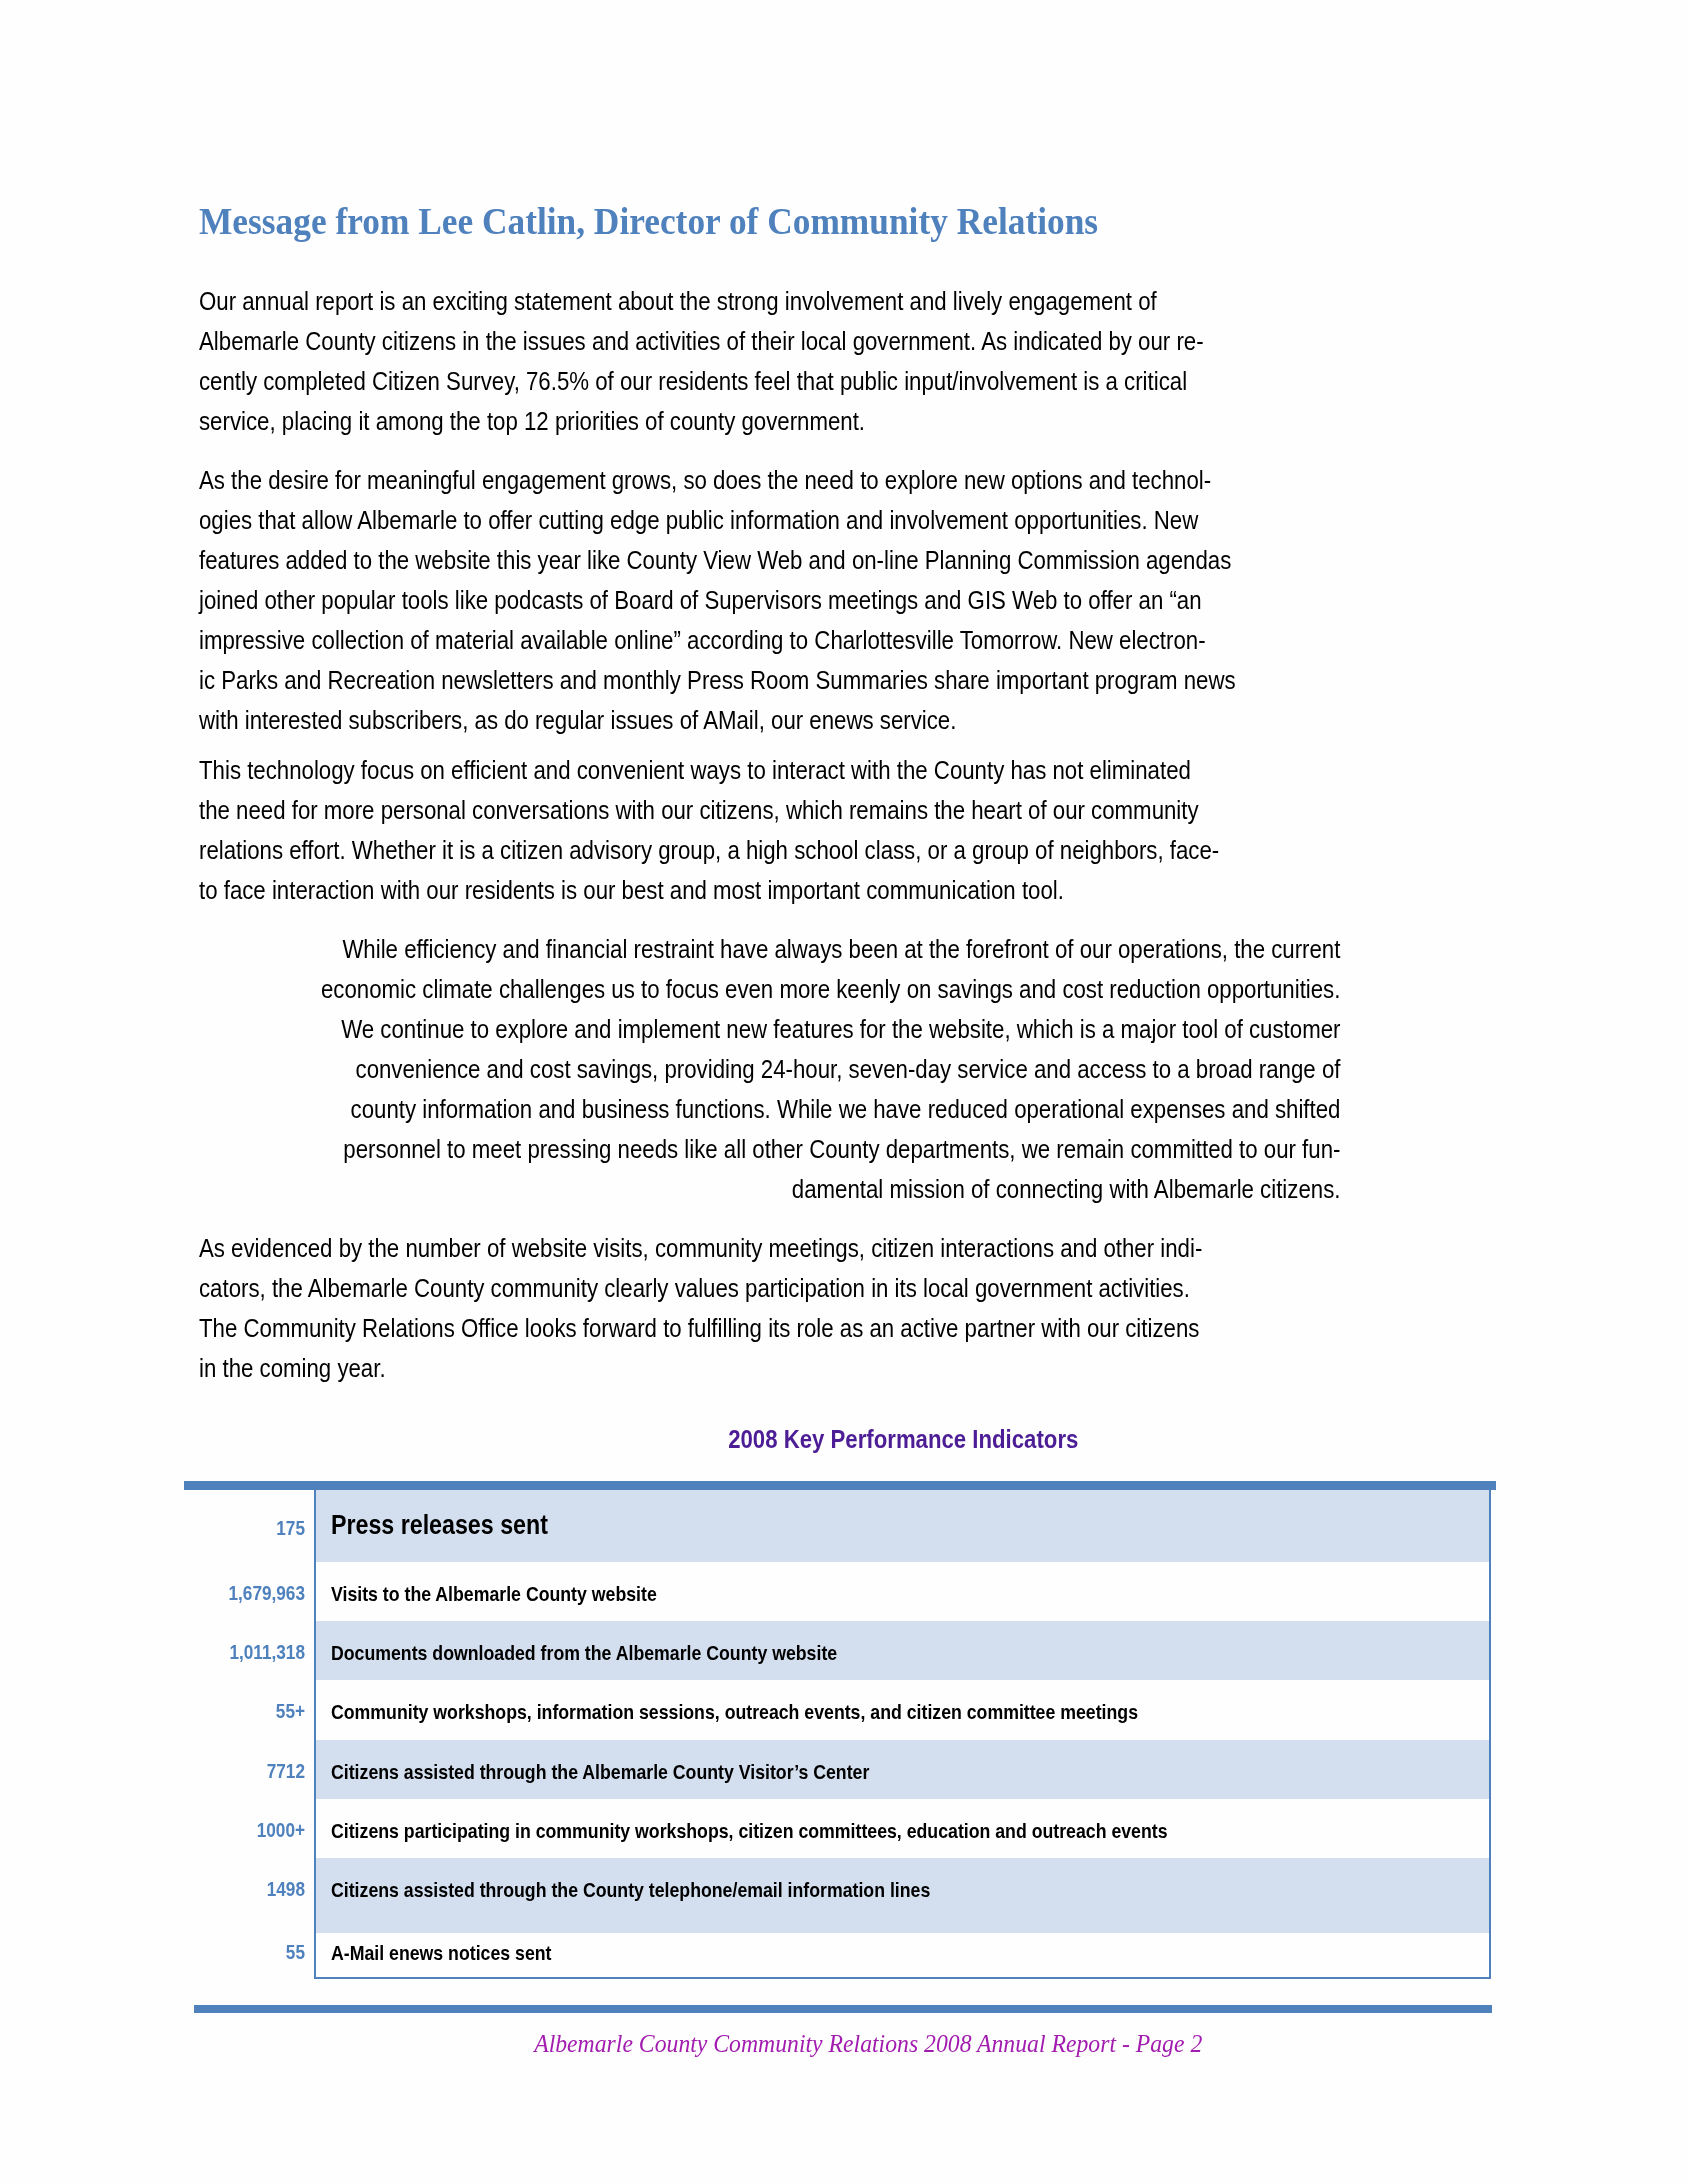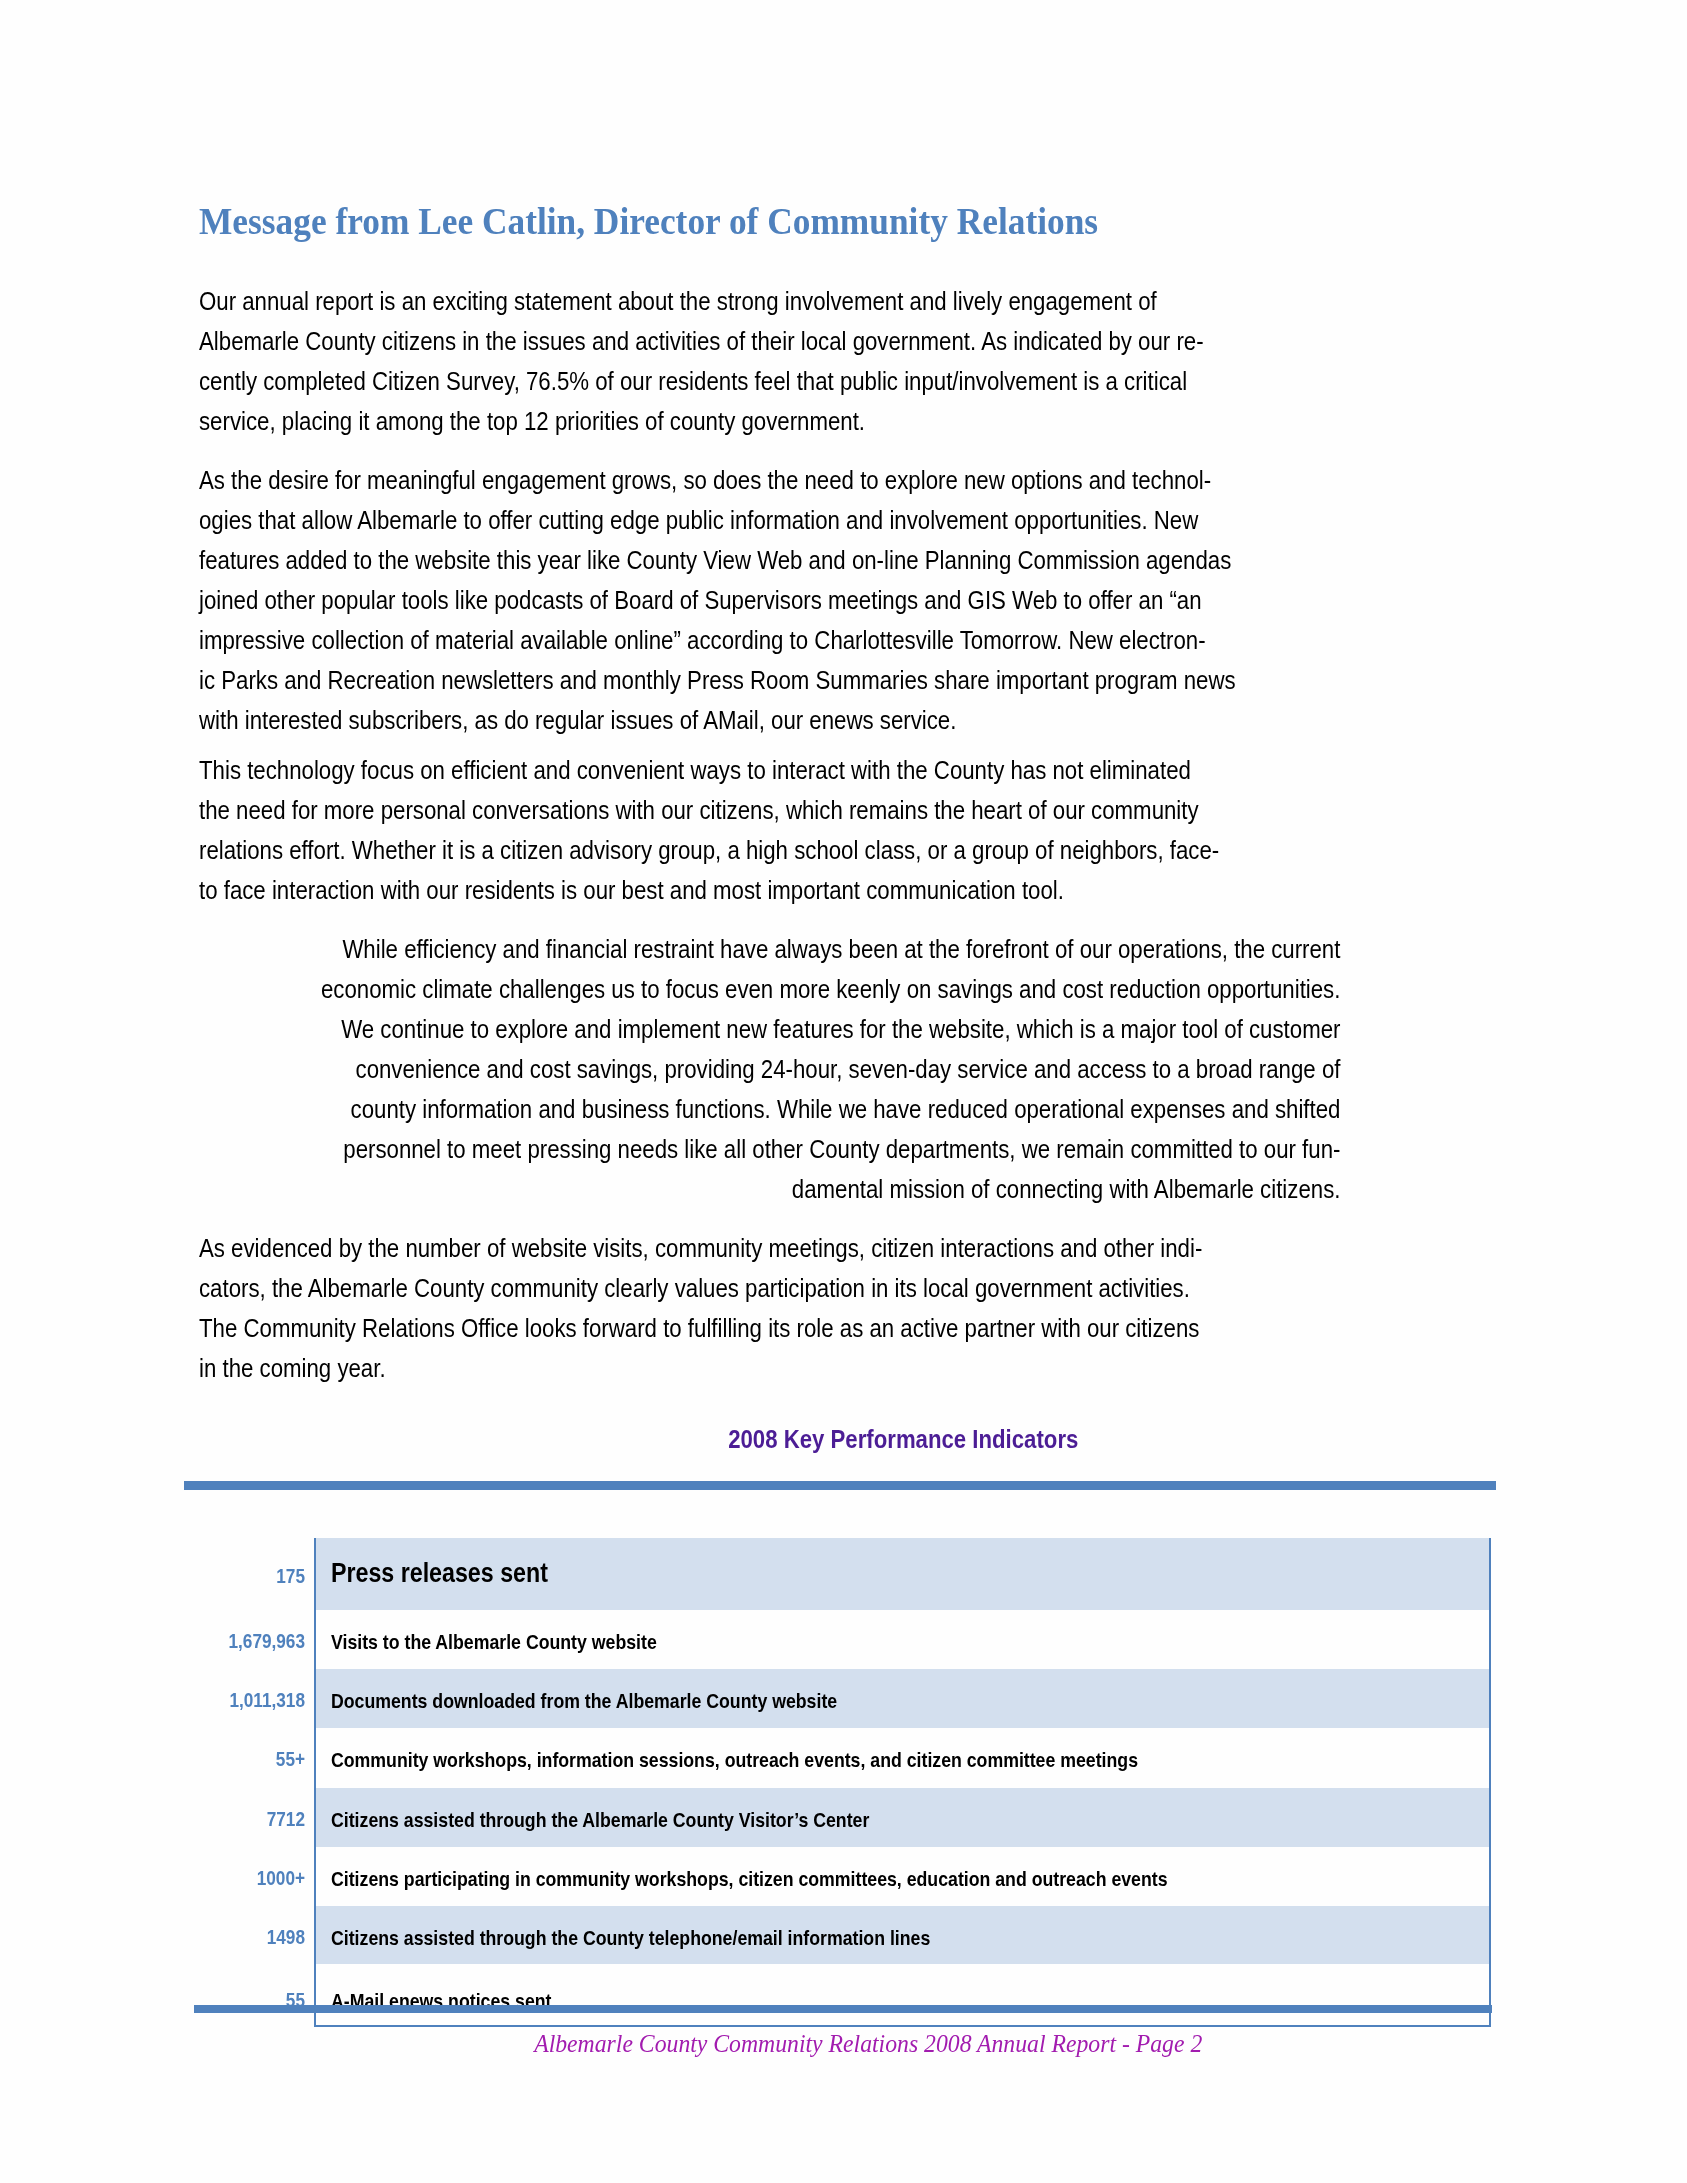--- a/index.html
+++ b/index.html
@@ -21,21 +21,21 @@
   }
   .kpi-title {
     position:absolute; left:0; width:1687px; top:1421px; text-align:center;
     padding-left:120px; box-sizing:border-box;
     font-weight:bold; font-size:25.5px; line-height:36px; color:#4c1d95;
   }
   .kpi-title span { display:inline-block; transform:scaleX(0.87); }
   .top-bar { position:absolute; left:184px; top:1481px; width:1312px; height:9px; background:#4f81bd; }
   .table-box {
     position:absolute; left:314px; top:1490px; width:1173px; height:487px;
-    border-left:2.5px solid #4f81bd; border-right:2.5px solid #4f81bd; border-bottom:2.5px solid #4f81bd;margin-top:48px;
+    border-left:2.5px solid #4f81bd; border-right:2.5px solid #4f81bd; border-bottom:2.5px solid #4f81bd;
   }
   .kpi-row { position:absolute; left:0; right:0; }
   .kpi-row.shaded { background:#d3dfee; }
   .kpi-value {
     position:absolute; right:1184px; width:165px; text-align:right;
     color:#4f81bd; font-weight:bold; font-size:20px; white-space:nowrap;
     transform-origin:right center; transform:scaleX(0.86);
   }
   .kpi-label {
     position:absolute; left:15px; white-space:nowrap; font-weight:bold; font-size:20.6px;
@@ -121,21 +121,21 @@
       <span class="kpi-label" style="top:15px; line-height:33px;">Community workshops, information sessions, outreach events, and citizen committee meetings</span>
     </div>
     <div class="kpi-row shaded" style="top:250px; height:59px;">
       <span class="kpi-value" style="top:15px; line-height:33px;">7712</span>
       <span class="kpi-label" style="top:15px; line-height:33px;">Citizens assisted through the Albemarle County Visitor’s Center</span>
     </div>
     <div class="kpi-row" style="top:309px; height:59px;">
       <span class="kpi-value" style="top:15px; line-height:33px;">1000+</span>
       <span class="kpi-label" style="top:15px; line-height:33px;">Citizens participating in community workshops, citizen committees, education and outreach events</span>
     </div>
-    <div class="kpi-row shaded" style="top:368px; height:58px;">
+    <div class="kpi-row shaded" style="top:368px; height:75px;">
       <span class="kpi-value" style="top:15px; line-height:33px;">1498</span>
       <span class="kpi-label" style="top:15px; line-height:33px;">Citizens assisted through the County telephone/email  information lines</span>
     </div>
     <div class="kpi-row" style="top:428px; height:59px;">
       <span class="kpi-value" style="top:18px; line-height:33px;">55</span>
       <span class="kpi-label" style="top:18px; line-height:33px;">A-Mail enews notices sent</span>
     </div>
   </div>
 
   <div class="bottom-bar"></div>

